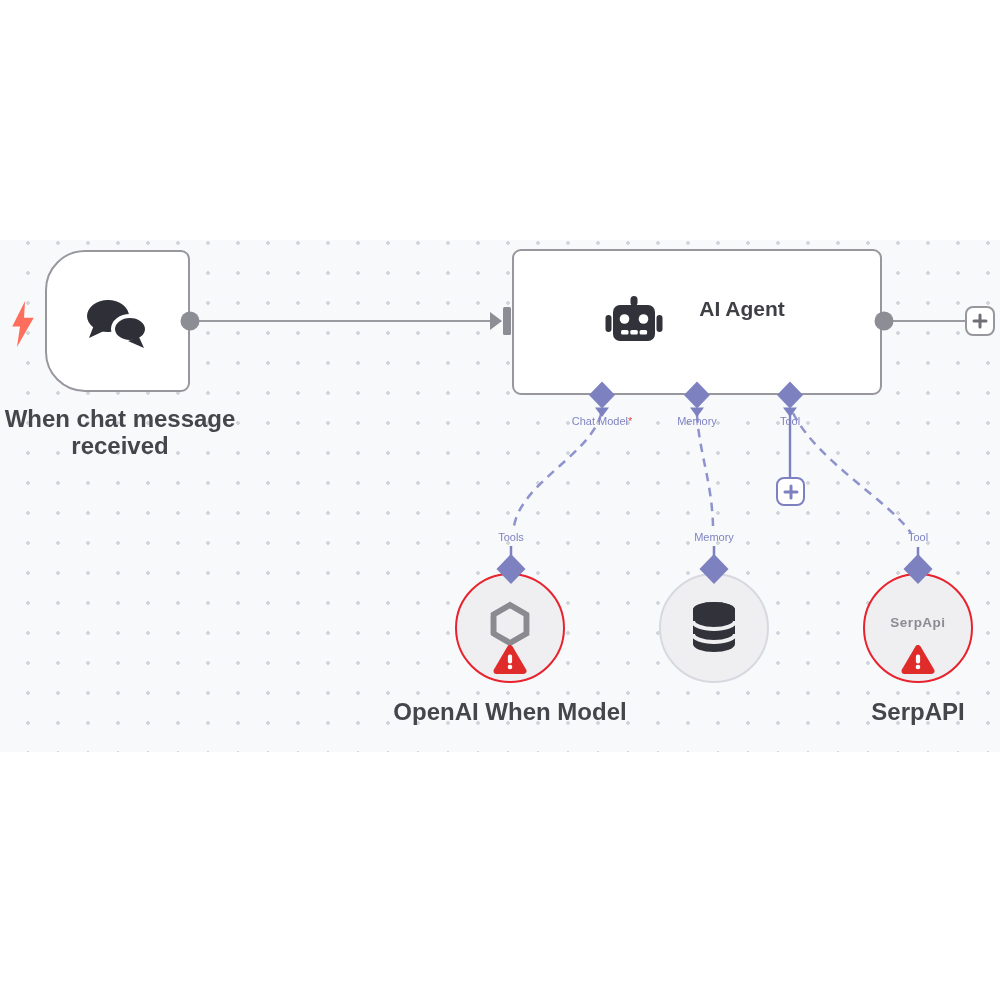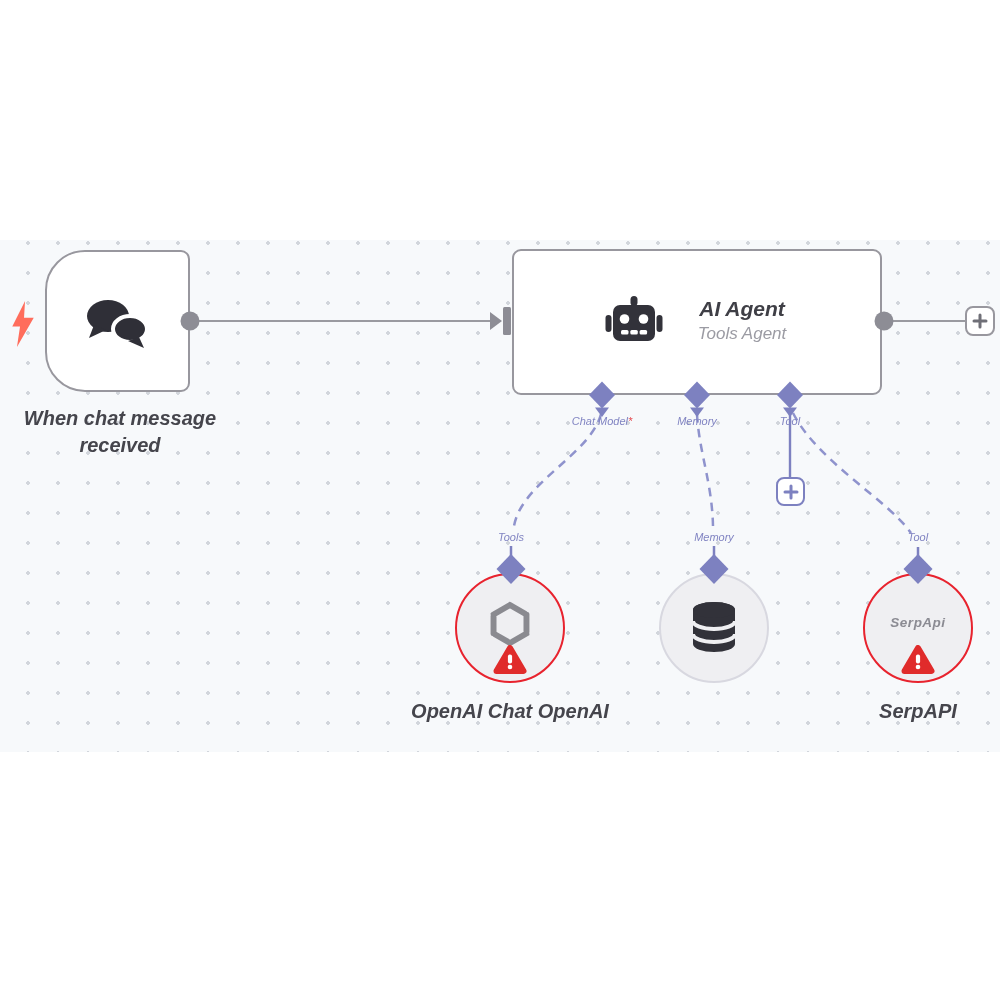--- a/index.html
+++ b/index.html
@@ -1,18 +1,18 @@
 <!DOCTYPE html>
 <html><head>
 <meta charset="utf-8">
 <style>
   * { margin: 0; padding: 0; box-sizing: border-box; }
   html, body { width: 1000px; height: 1000px; background: #ffffff; overflow: hidden;
     font-family: "Liberation Sans", "DejaVu Sans", sans-serif; }
-  .stage { position: relative; width: 836px; height: 1000px; font-style: italic; }
+  .stage { position: relative; width: 836px; height: 1000px; }
 
   
   .canvas { position: absolute; left: 0; top: 240px; width: 1000px; height: 512px;
     background-color: #f7f9fb;
     background-image: radial-gradient(#d2d6dc 1.6px, transparent 1.7px);
     background-size: 30px 30px; background-position: 13px 18px; }
 
   
   .node { position: absolute; background: #ffffff; border: 2px solid #98979e; }
   .node-trigger { left: 45px; top: 250px; width: 145px; height: 142px;
@@ -35,21 +35,21 @@
   .circle-openai { left: 455px; top: 573px; }
   .circle-memory { left: 659px; top: 573px; }
   .circle-serp { left: 863px; top: 573px; }
   .circle-center-icon { position: absolute; left: 50%; top: 49px; transform: translate(-50%,-50%); }
   .warn { position: absolute; left: 50%; top: 70px; transform: translateX(-50%); }
   .serp-text { position: absolute; left: 0; top: 40px; width: 100%; text-align: center;
     font-size: 13.5px; font-weight: 700; color: #8b8b93; letter-spacing: 0.5px; }
 
   
   .lbl { position: absolute; text-align: center; }
-  .node-label { font-size: 20px; font-weight: 700; color: #45454c; line-height: 27px; }
+  .node-label { font-size: 24px; font-weight: 700; color: #45454c; line-height: 27px; }
   .trigger-label { left: 0; top: 405px; width: 240px; }
   .openai-label { left: 390px; top: 698px; width: 240px; }
   .membuf-label { left: 627px; top: 698px; width: 176px; }
   .serp-label  { left: 828px; top: 698px; width: 180px; }
   .port-label { font-size: 11px; color: #8184c2; line-height: 20px; }
   .req-star { color: #e5484d; }
   .pl-chatmodel { left: 512px; top: 411px; width: 180px; }
   .pl-memory    { left: 607px; top: 411px; width: 180px; }
   .pl-tool      { left: 700px; top: 411px; width: 180px; }
   .pl-sub-model  { left: 421px; top: 527px; width: 180px; }
@@ -98,21 +98,20 @@
       <rect x="-28.5" y="-8" width="6" height="17" rx="3" fill="#32323a"></rect>
       <rect x="22.5" y="-8" width="6" height="17" rx="3" fill="#32323a"></rect>
       <circle cx="-9.5" cy="-4" r="4.8" fill="#ffffff"></circle>
       <circle cx="9.5" cy="-4" r="4.8" fill="#ffffff"></circle>
       <rect x="-13" y="7" width="7.5" height="4.5" rx="1.5" fill="#ffffff"></rect>
       <rect x="-3.7" y="7" width="7.5" height="4.5" rx="1.5" fill="#ffffff"></rect>
       <rect x="5.6" y="7" width="7.5" height="4.5" rx="1.5" fill="#ffffff"></rect>
     </svg>
     <div class="agent-text">
       <div class="agent-title">AI Agent</div>
-      <div class="agent-subtitle">Tools Agent</div>
     </div>
   </div>
 
   <div class="circle-node circle-error circle-openai">
     <svg class="circle-center-icon" width="48" height="48" viewBox="-24 -24 48 48">
       <g fill="none" stroke="#8a8a90" stroke-width="4.2" stroke-linecap="round" stroke-linejoin="round">
         <path d="M 0 -20 L 15.6 -11 L 15.6 7" transform="rotate(0)"></path>
         <path d="M 0 -20 L 15.6 -11 L 15.6 7" transform="rotate(60)"></path>
         <path d="M 0 -20 L 15.6 -11 L 15.6 7" transform="rotate(120)"></path>
         <path d="M 0 -20 L 15.6 -11 L 15.6 7" transform="rotate(180)"></path>
@@ -203,15 +202,15 @@
   <div class="lbl node-label trigger-label">When chat message received</div>
 
   <div class="lbl port-label pl-chatmodel"><span>Chat Model</span><span class="req-star">*</span></div>
   <div class="lbl port-label pl-memory"><span>Memory</span><span class="req-star"></span></div>
   <div class="lbl port-label pl-tool"><span>Tool</span><span class="req-star"></span></div>
 
   <div class="lbl port-label pl-sub-model">Tools</div>
   <div class="lbl port-label pl-sub-memory">Memory</div>
   <div class="lbl port-label pl-sub-tool">Tool</div>
 
-  <div class="lbl node-label openai-label">OpenAI Chat OpenAI</div>
+  <div class="lbl node-label openai-label">OpenAI When Model</div>
   <div class="lbl node-label serp-label">SerpAPI</div>
 </div>
 
 </body></html>

